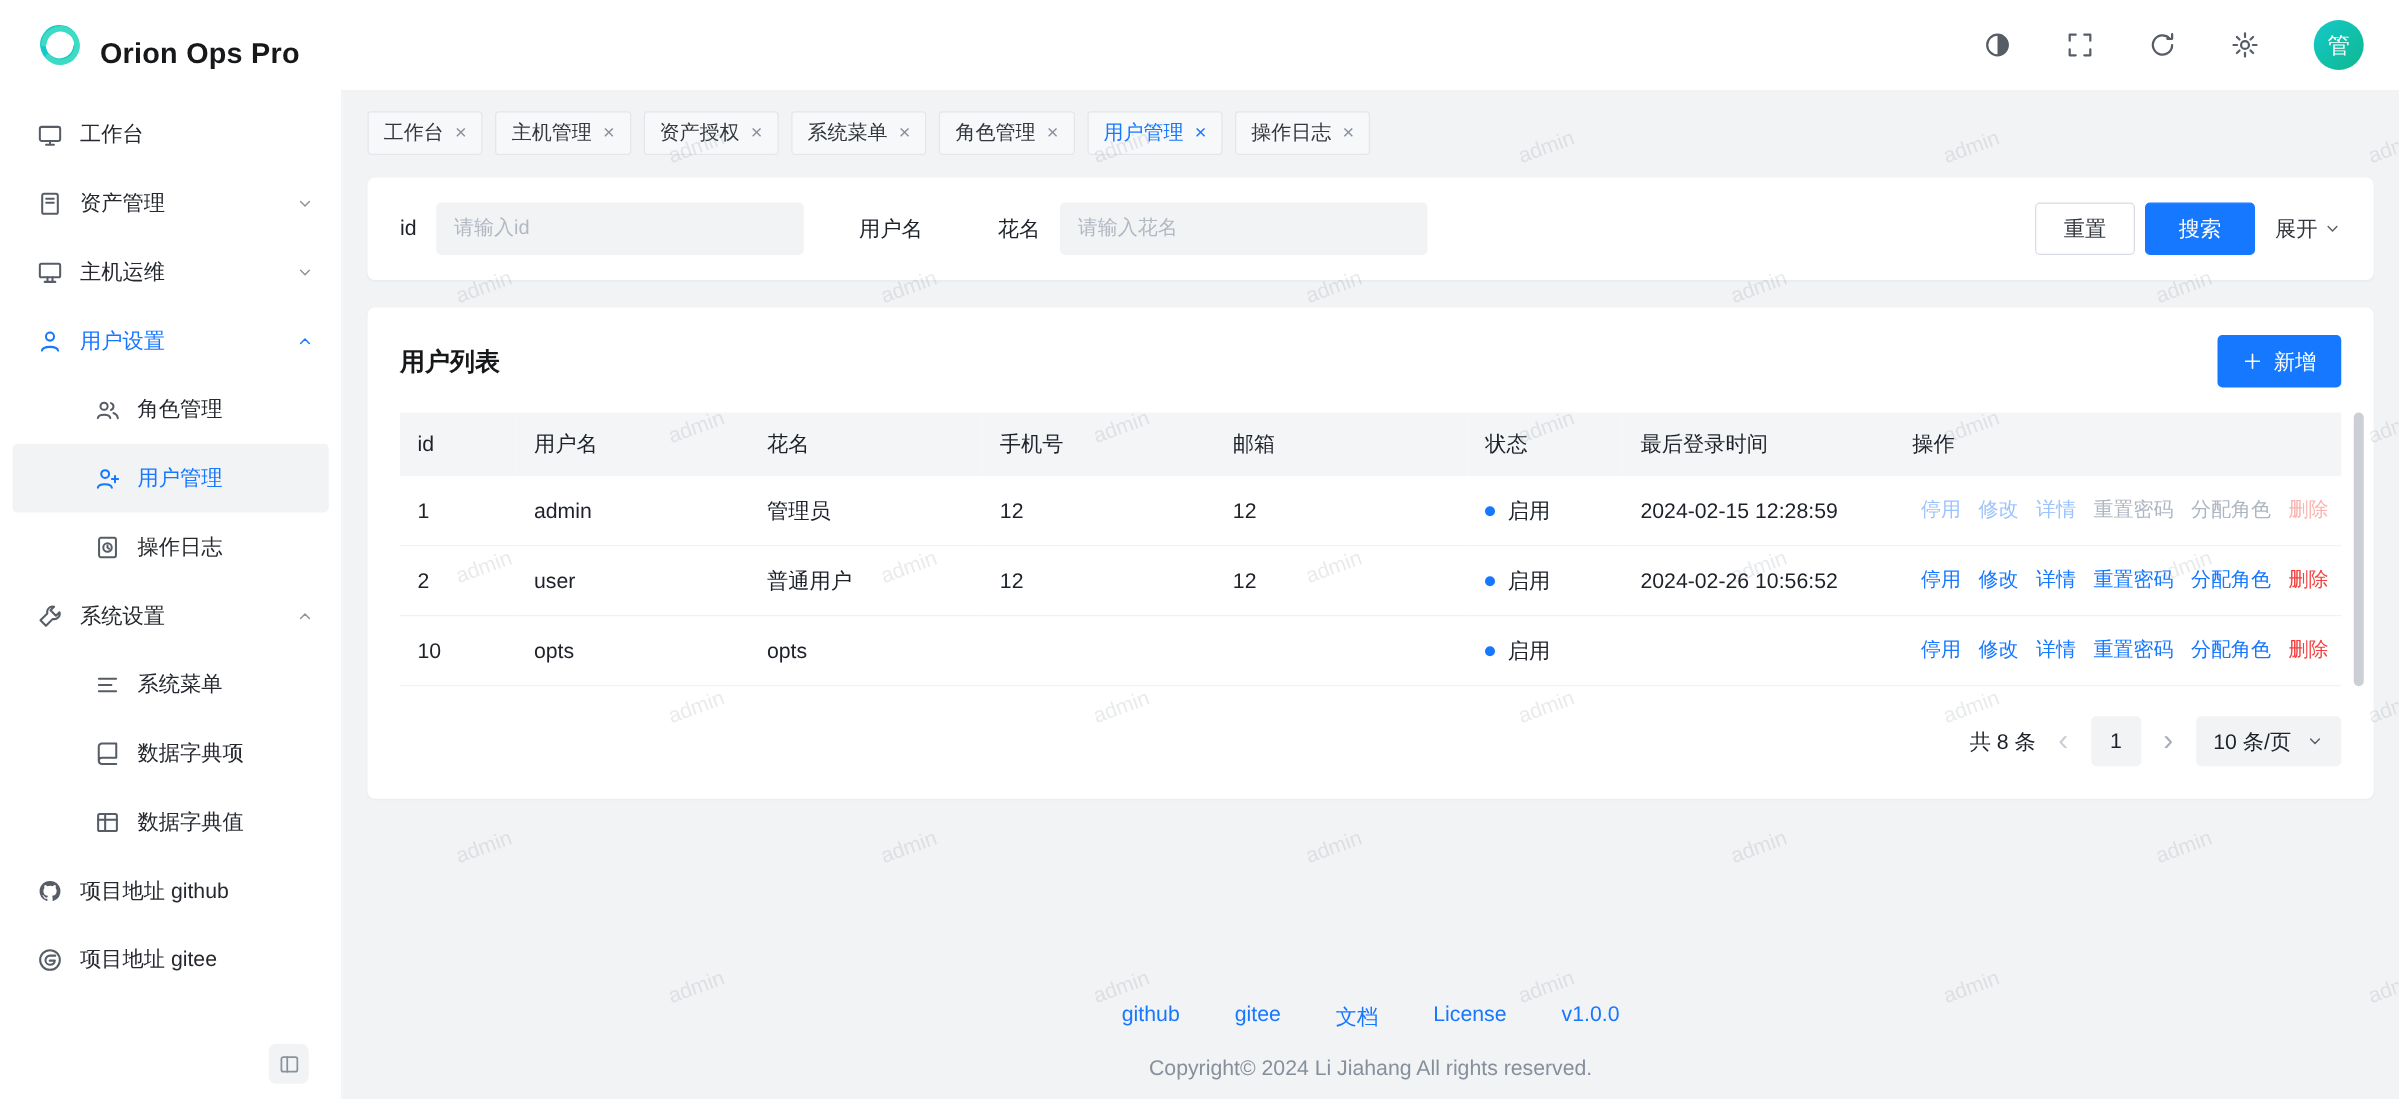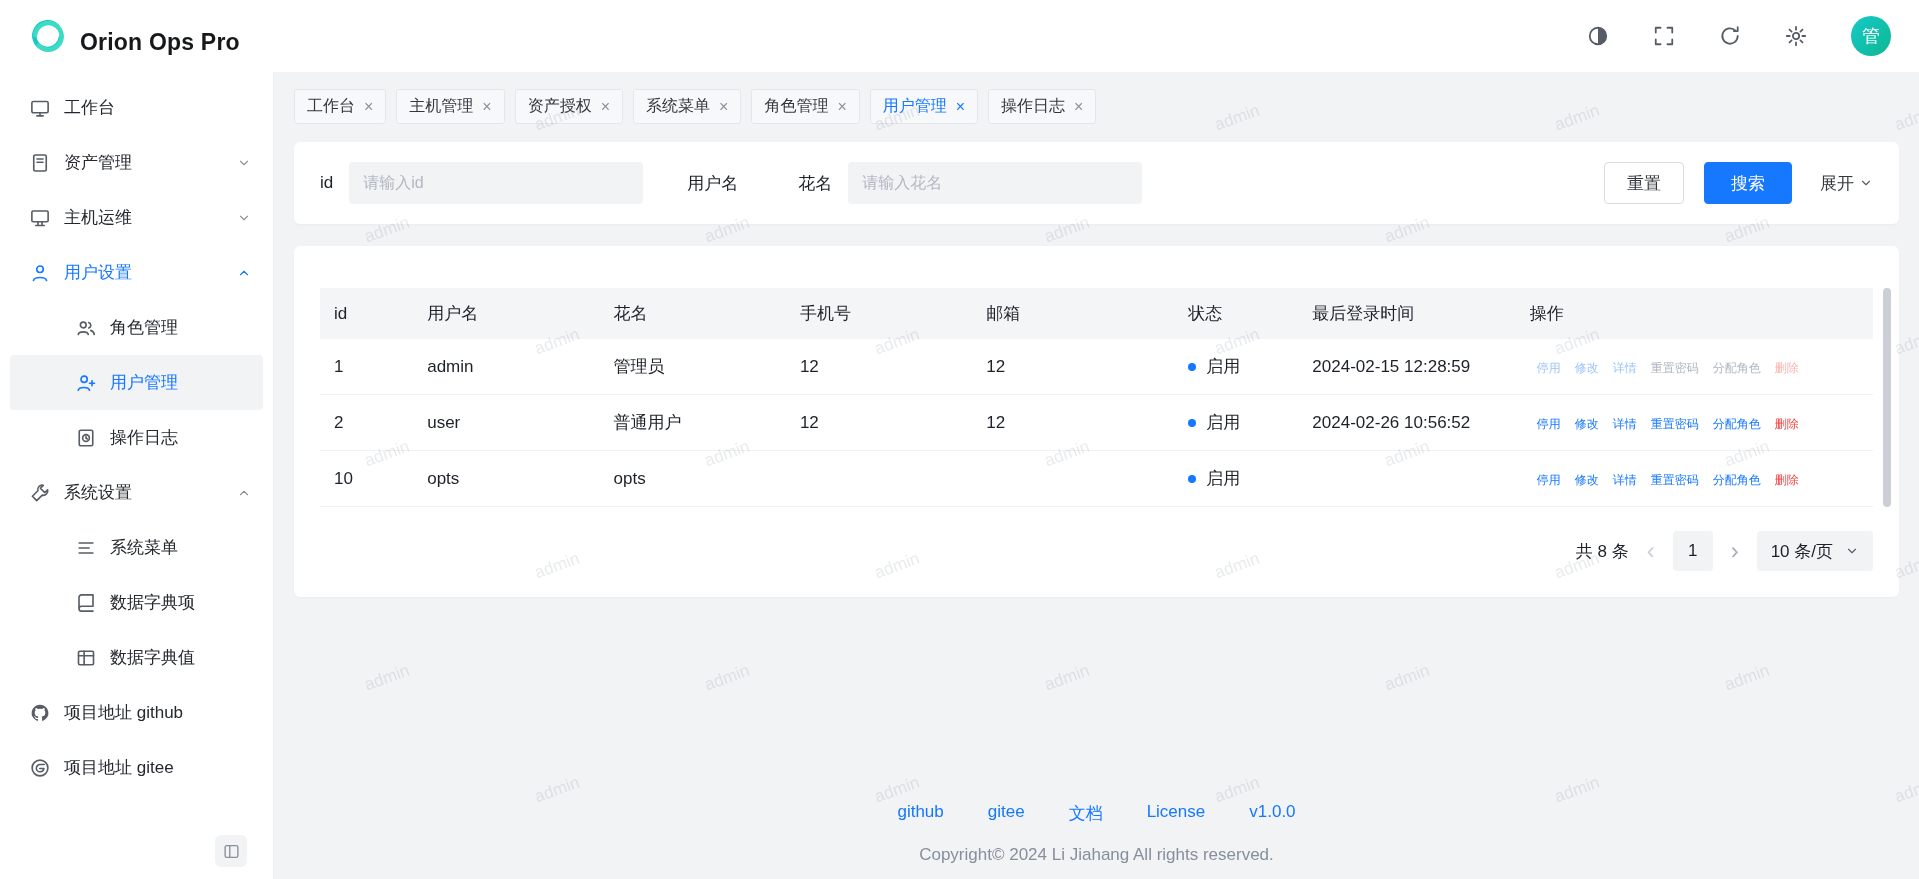--- a/index.html
+++ b/index.html
@@ -46,39 +46,39 @@
   .tab .x{font-size:16px;line-height:1;color:#8a919c;cursor:pointer}
   .tab.active{color:#1677ff}
   .tab.active .x{color:#1677ff}
 
   .filter-card{margin:6px 20px 22px;background:#fff;border-radius:6px;box-shadow:0 1px 2px rgba(0,0,0,.03);padding:20px 26px;display:flex;align-items:center}
   .filter-fields{display:flex;align-items:center}
   .ffield{display:flex;align-items:center;margin-right:44px}
   .ffield label{margin-right:16px;white-space:nowrap;color:#1d2129}
   .ffield input{width:294px;height:42px;background:#f2f3f5;border:none;border-radius:4px;padding:0 14px;font-size:16px;color:#1d2129;outline:none;font-family:inherit}
   .ffield input::placeholder{color:#b2b8c2}
-  .filter-actions{margin-left:auto;display:flex;align-items:center;gap:20px}
+  .filter-actions{margin-left:auto;display:flex;align-items:center;gap:8px}
   .btn{height:42px;padding:0 22px;border-radius:4px;font-size:17px;cursor:pointer;border:1px solid #d8dce3;background:#fff;color:#33373d;font-family:inherit}
   .btn.primary{background:#1677ff;border-color:#1677ff;color:#fff;padding:0 26px}
   .expand-link{display:flex;align-items:center;gap:5px;color:#33373d;cursor:pointer;margin-left:8px;white-space:nowrap}
   .expand-link .icn{color:#565d66}
 
   .table-card{margin:0 20px;background:#fff;border-radius:6px;box-shadow:0 1px 2px rgba(0,0,0,.03);padding:22px 26px 26px;position:relative;z-index:2}
   .tc-head{display:flex;align-items:center;justify-content:space-between}
   .tc-title{font-size:20px;font-weight:700;color:#17181a}
   .add-btn{display:flex;align-items:center;gap:9px;background:#1677ff;color:#fff;border:none;border-radius:4px;height:42px;padding:0 20px;font-size:17px;cursor:pointer;font-family:inherit}
   .add-btn .icn{color:#fff}
 
   .table-wrap{margin-top:20px;position:relative}
   table{width:100%;border-collapse:collapse;font-size:17px;table-layout:fixed}
   th{background:#f4f5f7;text-align:left;font-weight:500;color:#1d2129;padding:14px;white-space:nowrap}
   td{padding:16px 14px;border-bottom:1px solid #f1f2f4;color:#1d2129;white-space:nowrap;overflow:hidden}
   th.col-actions,td.col-actions{text-align:left}
   .dot{display:inline-block;width:8px;height:8px;border-radius:50%;background:#1677ff;margin-right:10px;vertical-align:1px}
-  .act{cursor:pointer;margin:0 7px;font-size:12px;white-space:nowrap}
+  .act{cursor:pointer;margin:0 7px;font-size:16px;white-space:nowrap}
   .act.blue{color:#1677ff}
   .act.red{color:#f53f3f}
   .act.blue-dim{color:#9cc3fc}
   .act.gray-dim{color:#aeb6c2}
   .act.red-dim{color:#fab3ae}
   .vscroll{position:absolute;top:0;right:-18px;width:8px;height:100%;background:#ccd0d6;border-radius:4px;cursor:pointer}
 
   .pagination{display:flex;align-items:center;justify-content:flex-end;gap:16px;margin-top:24px;font-size:17px;color:#1d2129}
   .pg-arrow{font-size:24px;line-height:1;cursor:pointer;padding:0 2px}
   .pg-arrow.prev{color:#c9ced6}
@@ -338,20 +338,31 @@
           <span class="icn xs" id="i-expand-chev">
               <svg viewBox="0 0 16 16" fill="none" stroke="currentColor" stroke-width="1.3" stroke-linecap="round" stroke-linejoin="round">
                 <path d="M4 6l4 4 4-4"></path>
               </svg>
             </span>
         </span>
       </div>
     </section>
 
     <section class="table-card">
+      <div class="tc-head">
+        <h3 class="tc-title">用户列表</h3>
+        <button class="add-btn">
+          <span class="icn sm" id="i-plus">
+              <svg viewBox="0 0 16 16" fill="none" stroke="currentColor" stroke-width="1.3" stroke-linecap="round" stroke-linejoin="round">
+                <path d="M8 2.5v11M2.5 8h11"></path>
+              </svg>
+            </span>
+          <span>新增</span>
+        </button>
+      </div>
       <div class="table-wrap">
         <table>
           <colgroup>
             <col style="width:6%">
               <col style="width:12%">
               <col style="width:12%">
               <col style="width:12%">
             <col style="width:13%">
               <col style="width:8%">
               <col style="width:14%">

